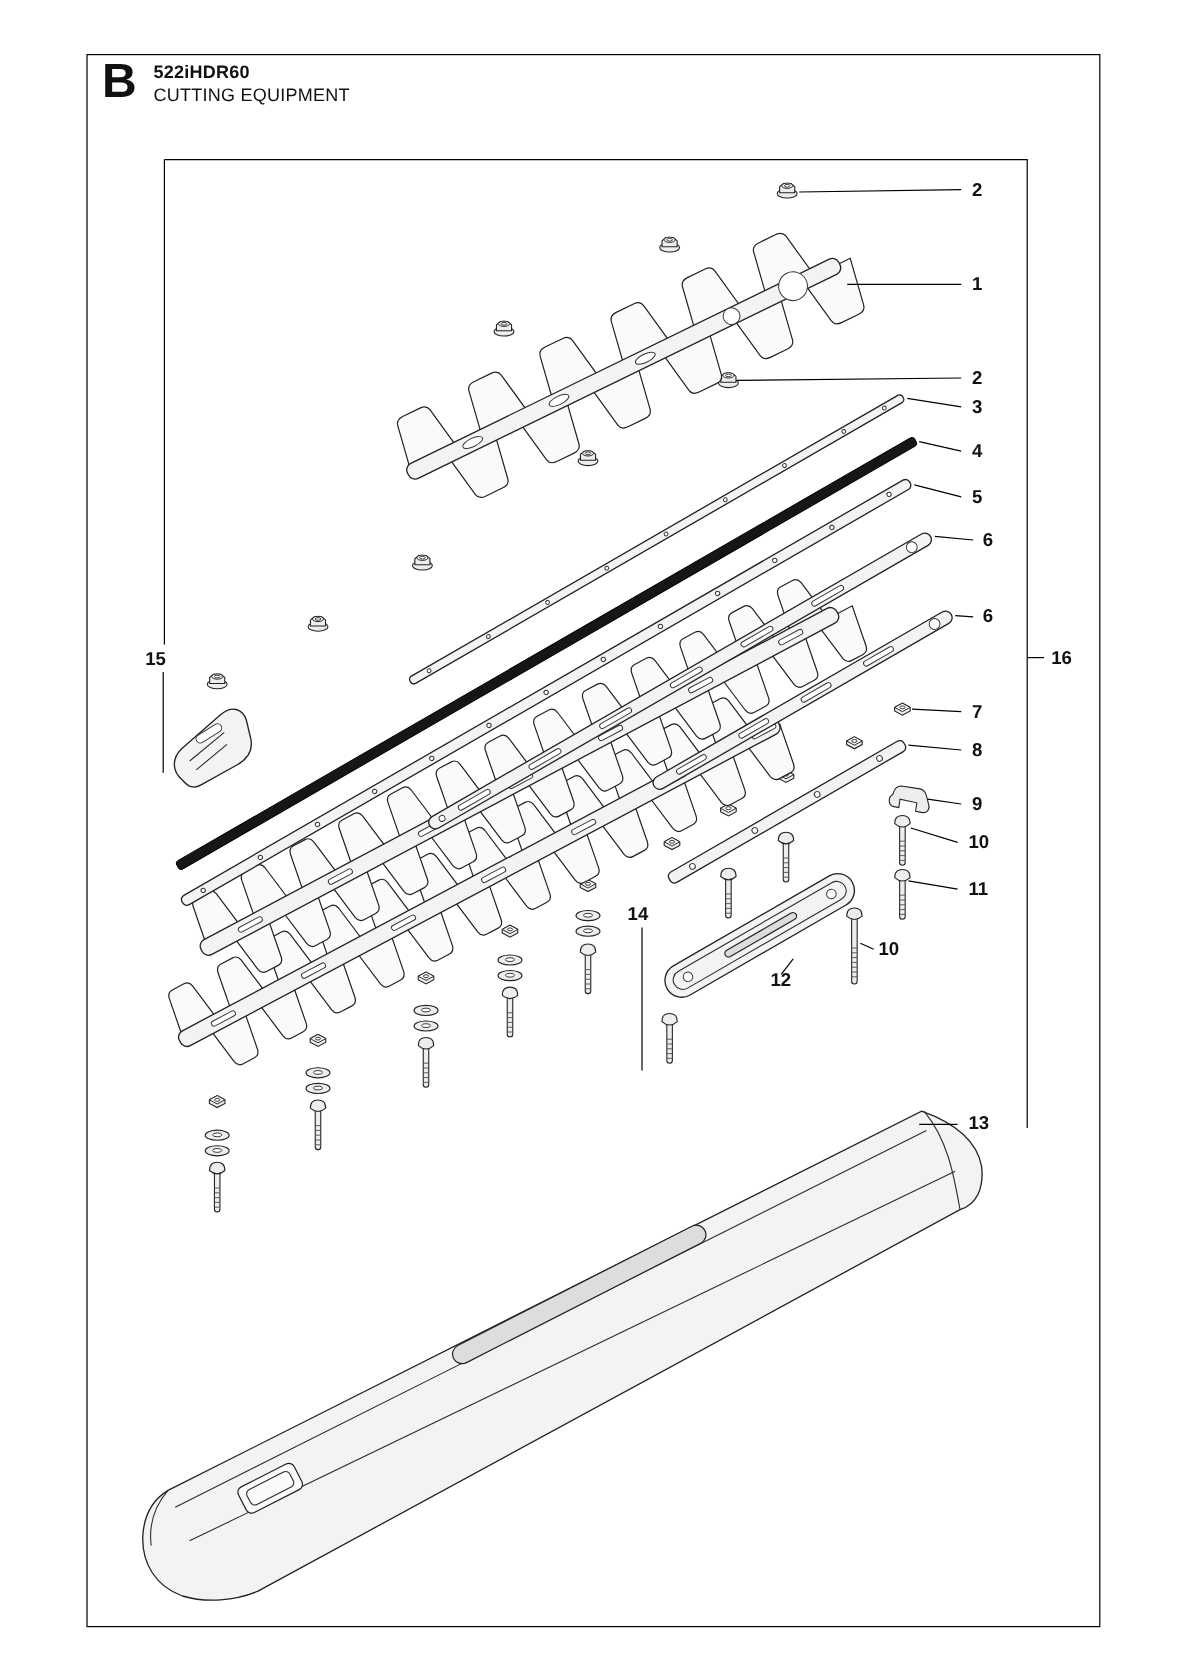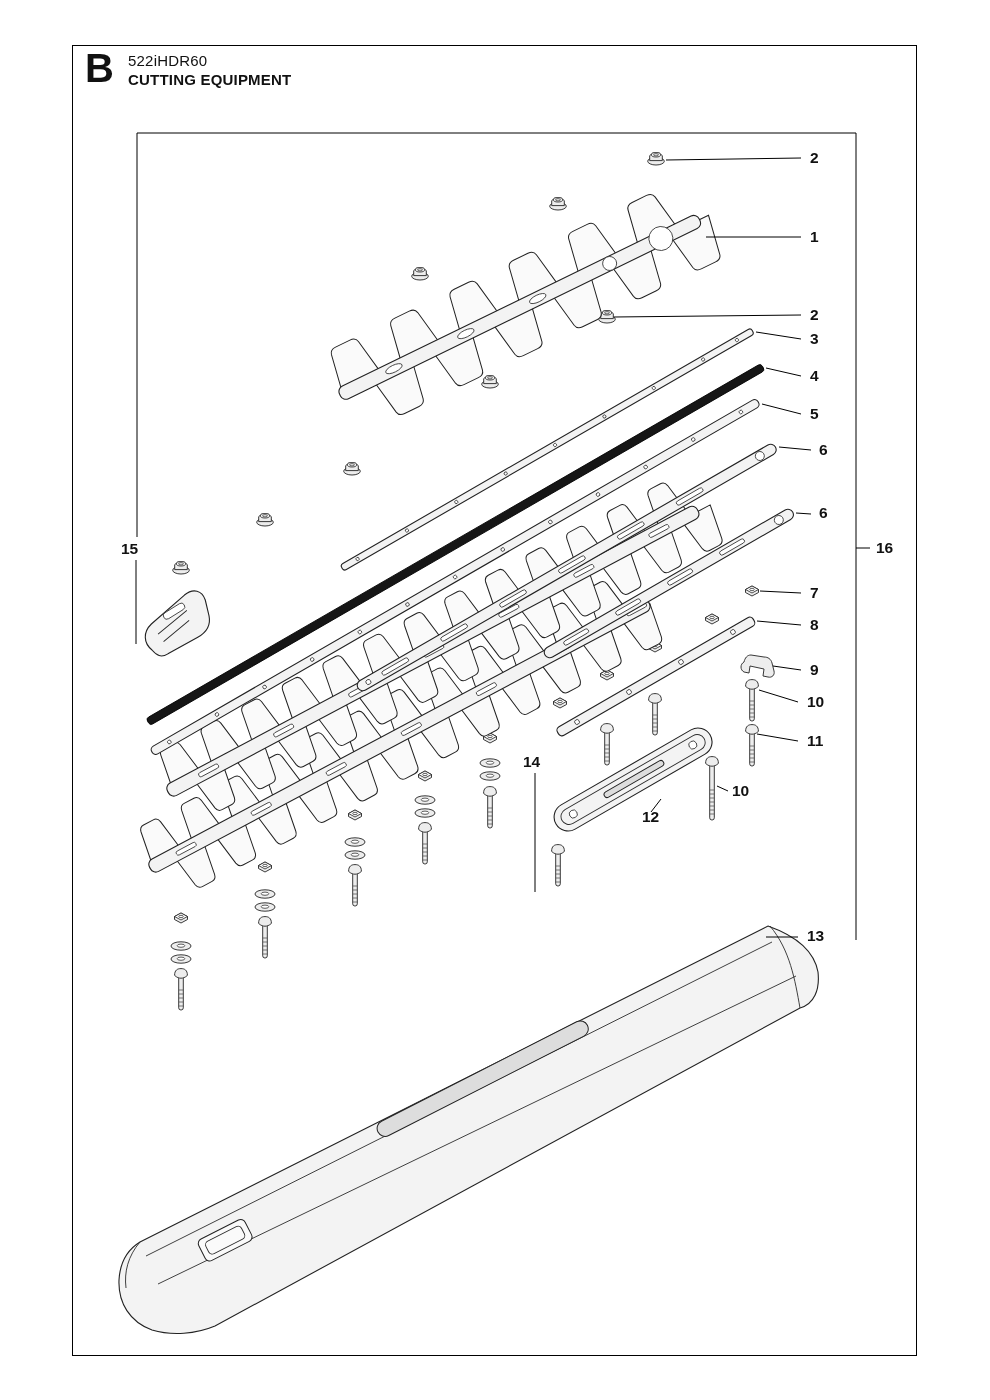--- a/index.html
+++ b/index.html
@@ -1,22 +1,22 @@
 <!DOCTYPE html>
 <html><head>
 <meta charset="utf-8">
 <style>
   html,body{margin:0;padding:0;background:#fff;}
   .page{position:relative;width:990px;height:1400px;background:#fff;overflow:hidden;
         font-family:"Liberation Sans",sans-serif;color:#111;}
   .frame{position:absolute;left:72px;top:45px;width:845px;height:1311px;
          border:1.6px solid #000;box-sizing:border-box;}
   .hdr-letter{position:absolute;left:85px;top:48px;font-size:40px;font-weight:700;line-height:1;}
-  .hdr-model{position:absolute;left:128px;top:52px;font-size:15px;font-weight:400;letter-spacing:.2px;}
-  .hdr-title{position:absolute;left:128px;top:71px;font-size:15px;font-weight:700;letter-spacing:.2px;}
+  .hdr-model{position:absolute;left:128px;top:52px;font-size:15px;font-weight:700;letter-spacing:.2px;}
+  .hdr-title{position:absolute;left:128px;top:71px;font-size:15px;font-weight:400;letter-spacing:.2px;}
   svg.diagram{position:absolute;left:0;top:0;}
   .face{fill:#f3f3f3;stroke:#222;stroke-width:1.1;}
   .face2{fill:#fafafa;stroke:#222;stroke-width:1;}
   .metal{fill:#ededed;stroke:#222;stroke-width:.9;}
   .metal2{fill:#f8f8f8;stroke:#222;stroke-width:.8;}
   .dark{fill:#161616;stroke:#000;stroke-width:.8;}
   .hole{fill:#fff;stroke:#333;stroke-width:.8;}
   .hole2{fill:#ddd;stroke:#222;stroke-width:1;}
   .line{fill:none;stroke:#2b2b2b;stroke-width:.9;}
   .thread{fill:none;stroke:#555;stroke-width:.8;}

